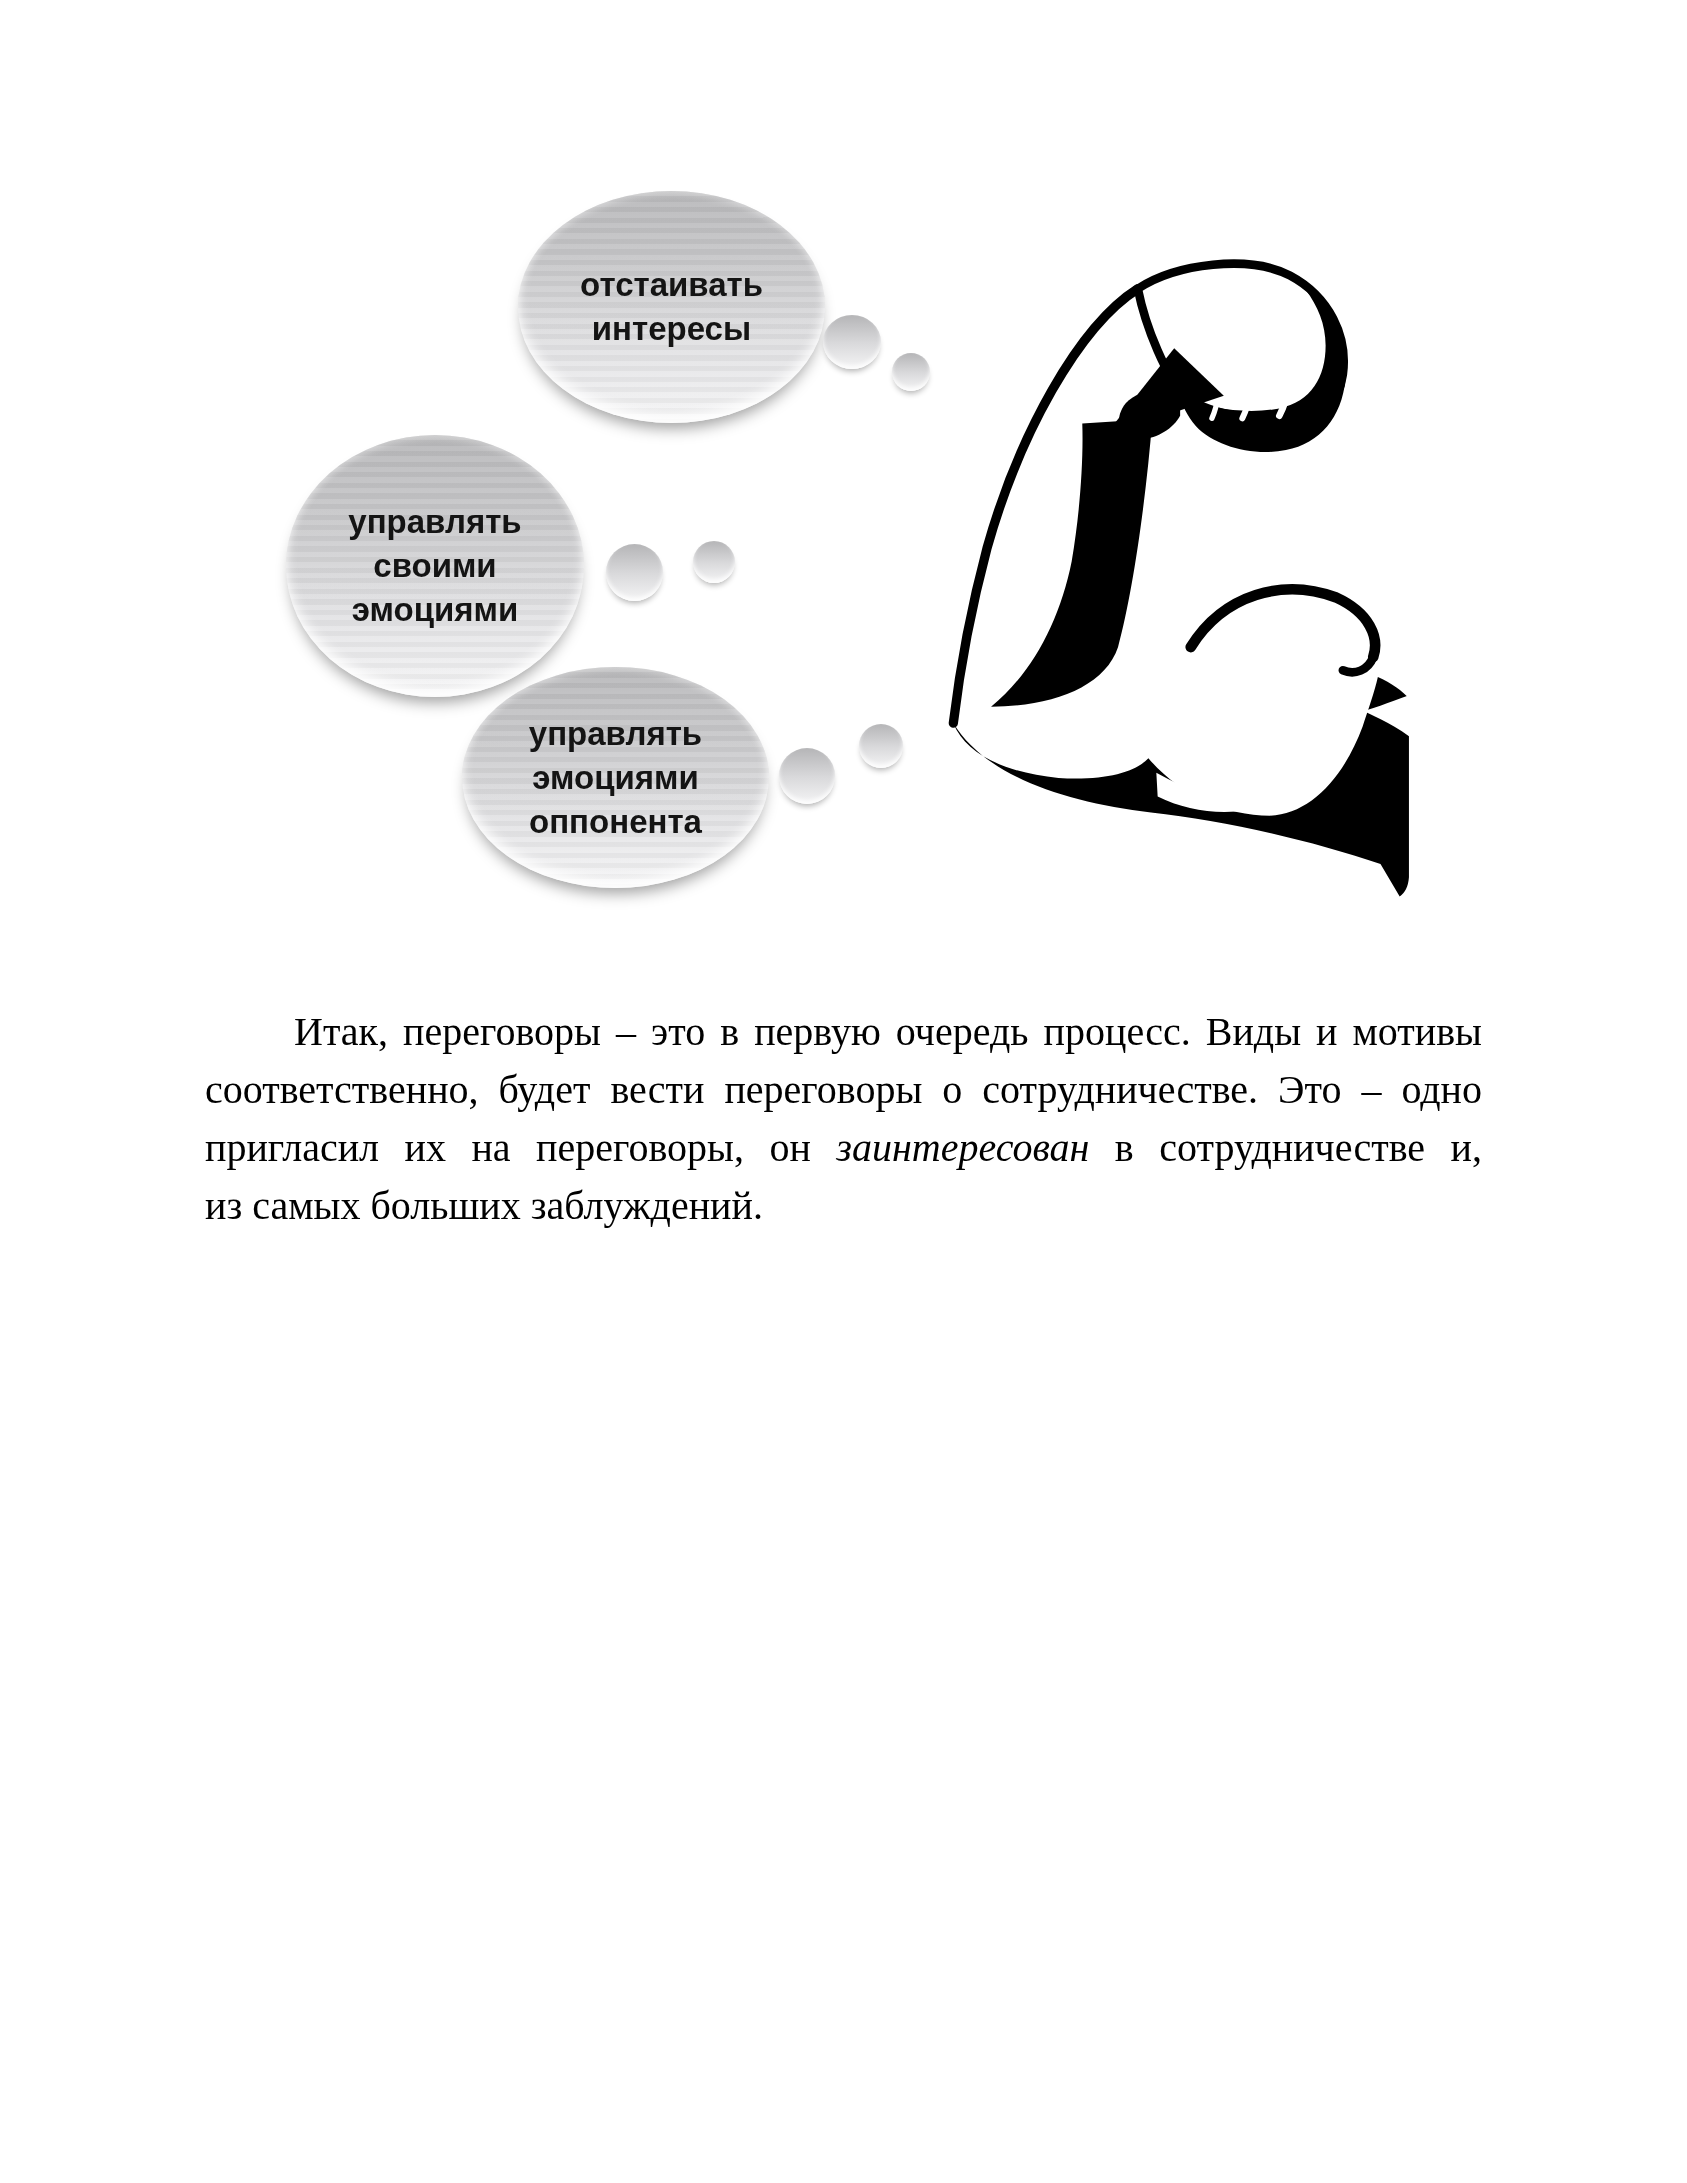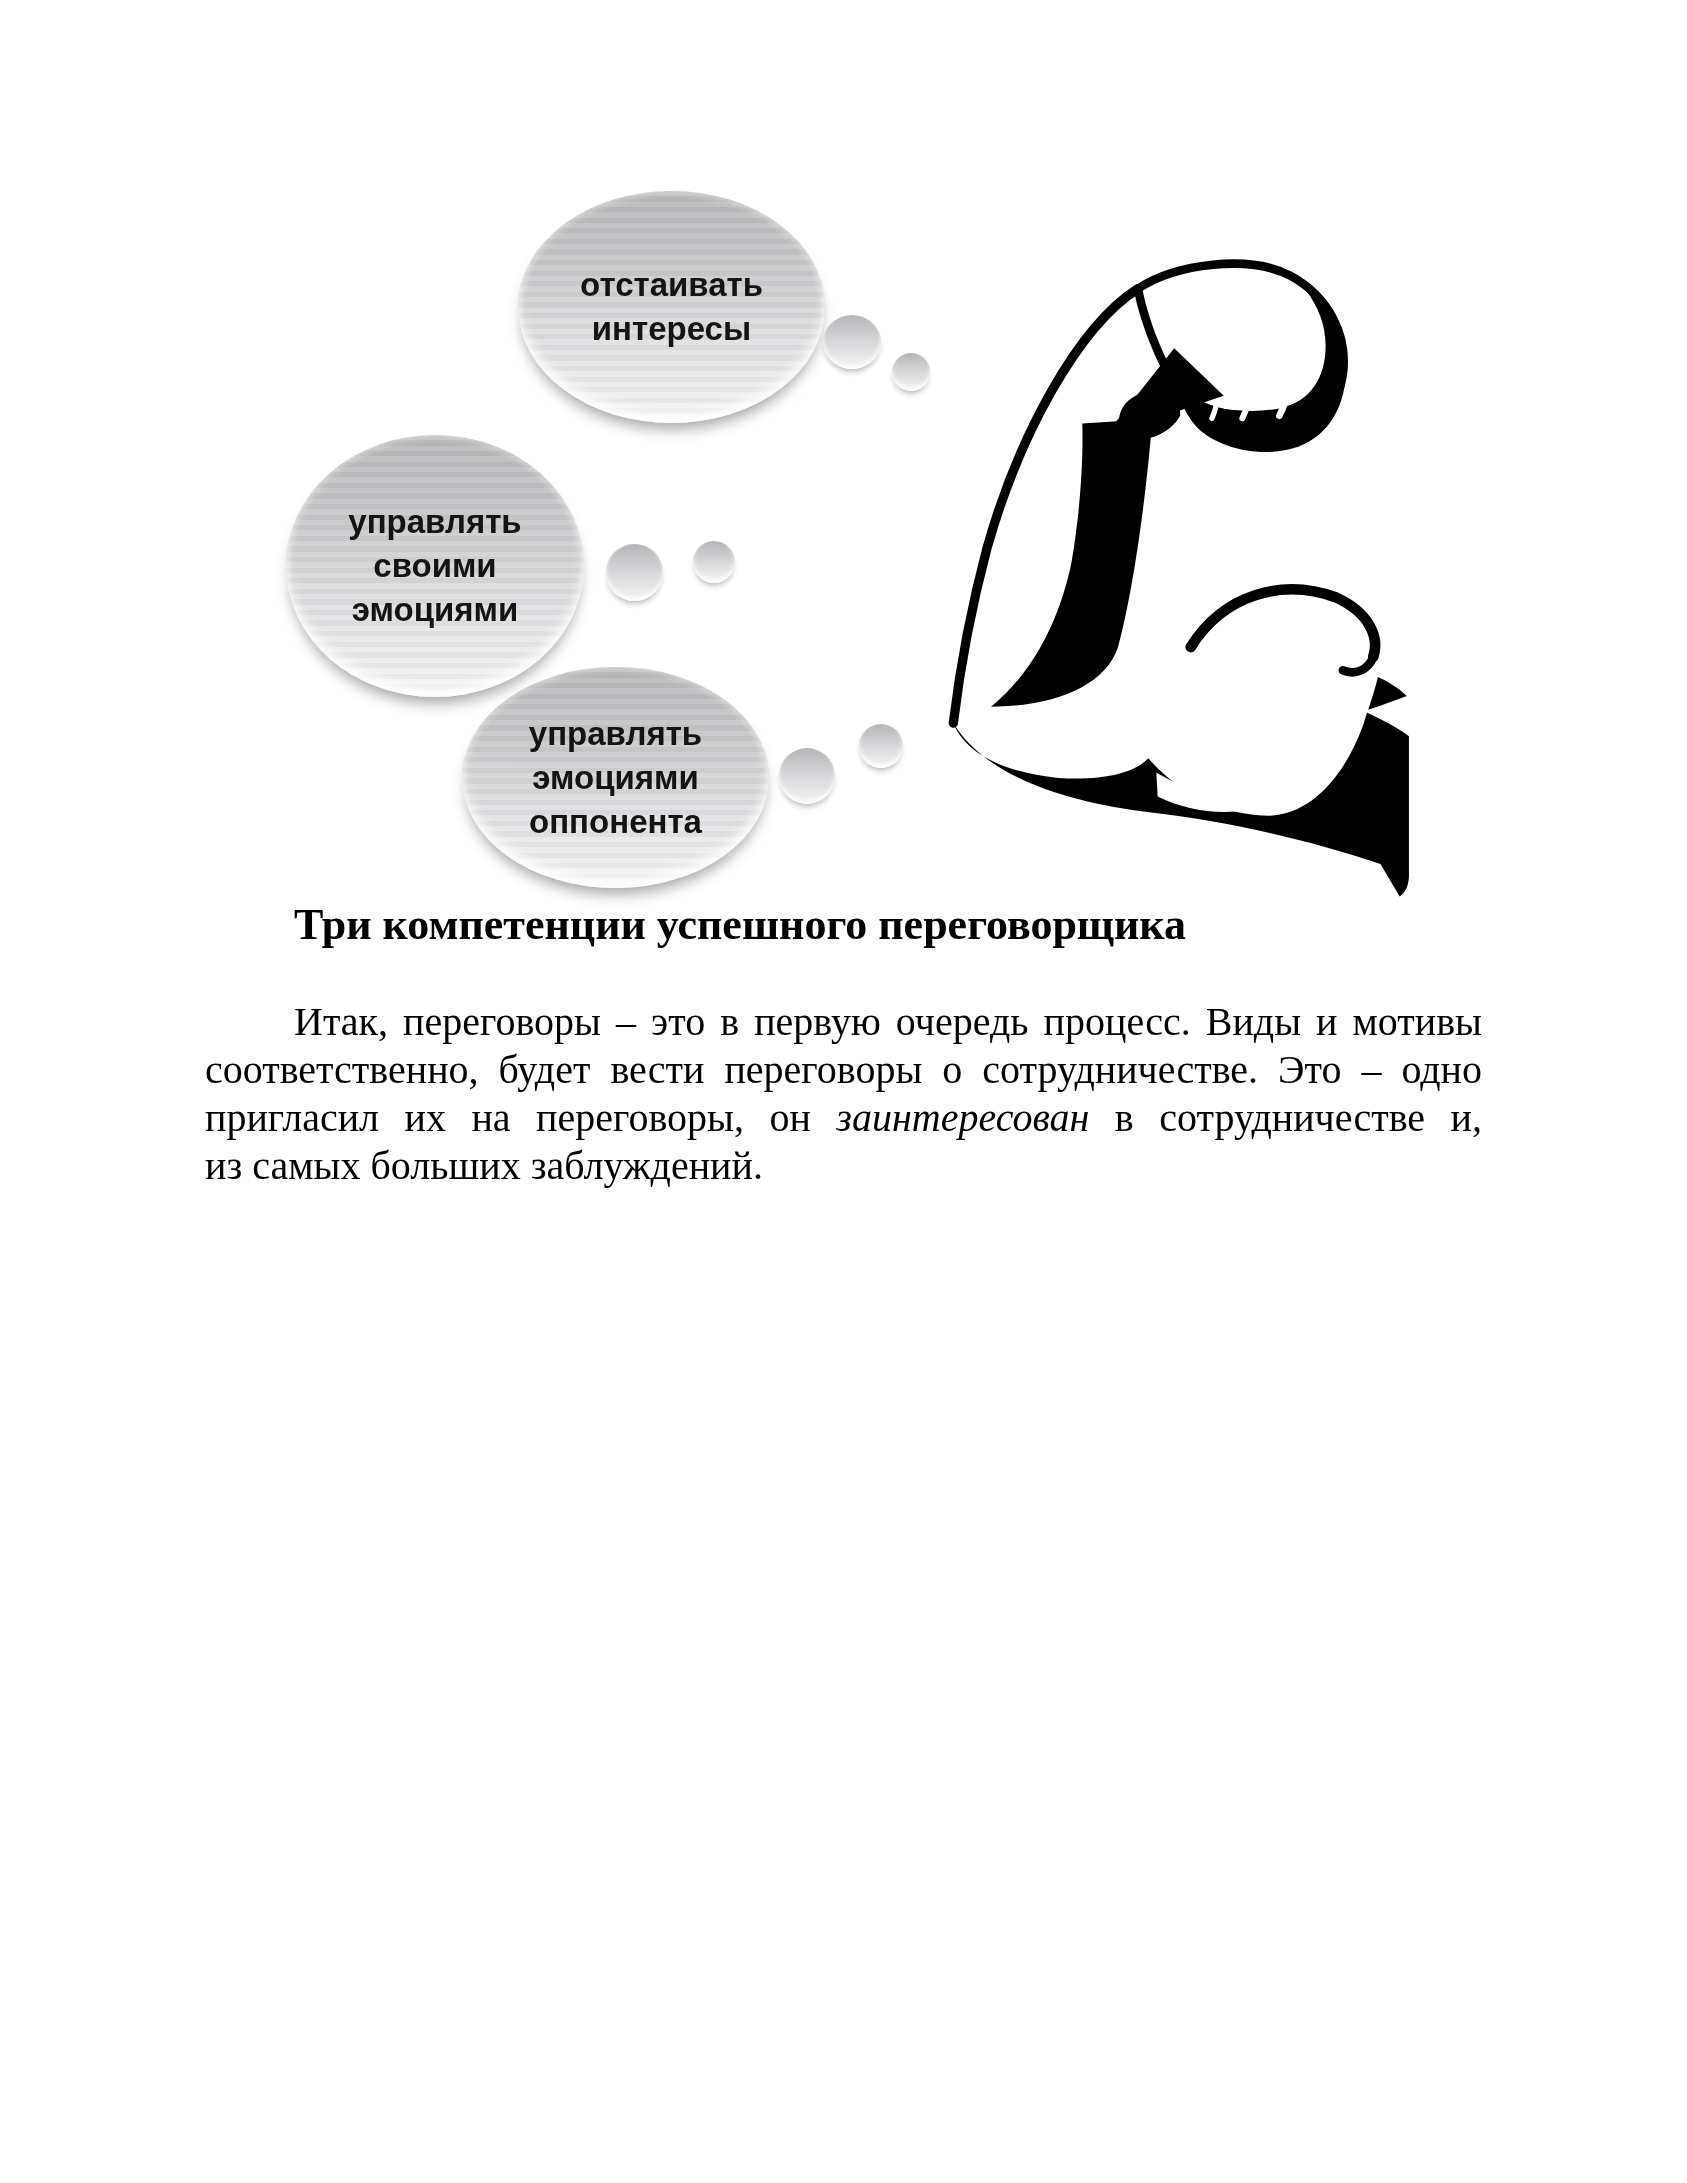--- a/index.html
+++ b/index.html
@@ -45,20 +45,21 @@
 
   
   .para{
     position:absolute; left:205px; top:998px; width:1277px;
     font-size:40px; color:#000;
   }
   .para .pline{
     line-height:48px; height:48px;
     text-align:justify; text-align-last:justify;
     white-space:nowrap;
+    margin-top:10px;
   }
   .para .pline.indent{text-indent:89px;}
   .para .pline.last{text-align-last:left;}
   .para .em{font-style:italic;}
 </style>
 </head>
 <body>
 
 <div class="page">
 
@@ -121,21 +122,20 @@
                C600,892 470,862 360,850
                C230,835 110,795 61,715 Z" fill="#000"></path>
 
       <path d="M368,790 C440,830 510,842 566,826 C510,858 430,856 370,826 Z" fill="#fff"></path>
 
       <path d="M762,668 C730,681 700,691 682,697 C700,706 732,719 762,744 Z" fill="#fff"></path>
     </svg>
 
   </div>
 
-  <h2 class="caption">Три компетенции успешного переговорщика</h2>
 
   <div class="para">
     <div class="pline indent">Итак, переговоры – это в первую очередь процесс. Виды и мотивы</div>
     <div class="pline">соответственно, будет вести переговоры о сотрудничестве. Это – одно</div>
     <div class="pline"><span>пригласил их на переговоры, он </span><span class="em">заинтересован</span><span> в сотрудничестве и,</span></div>
     <div class="pline last">из самых больших заблуждений.</div>
   </div>
 
 </div>
 

